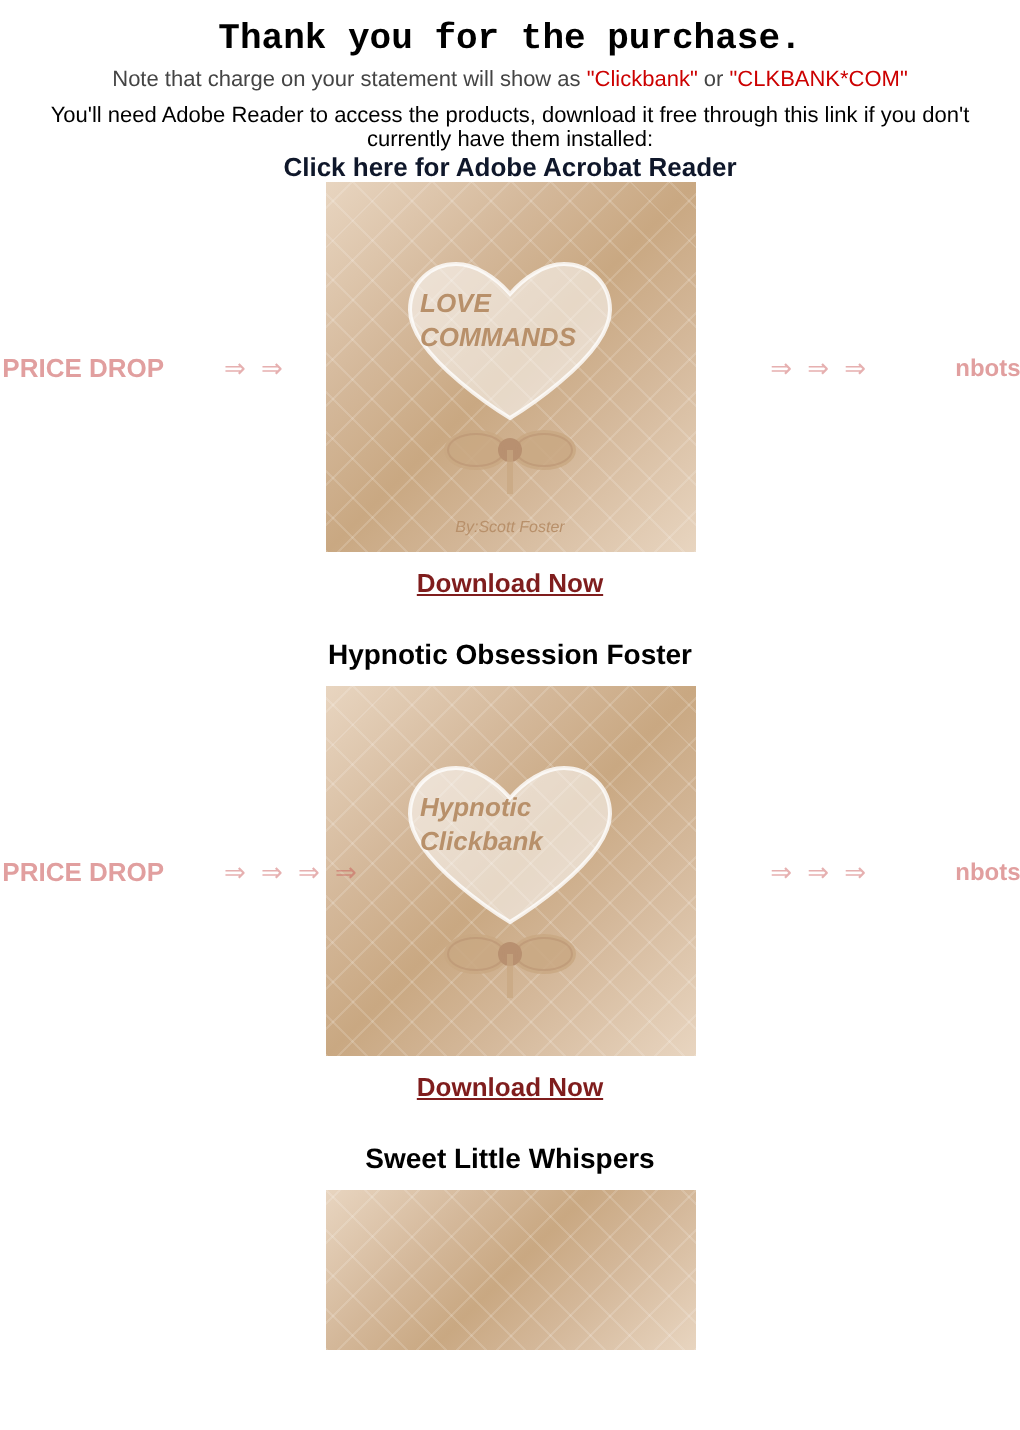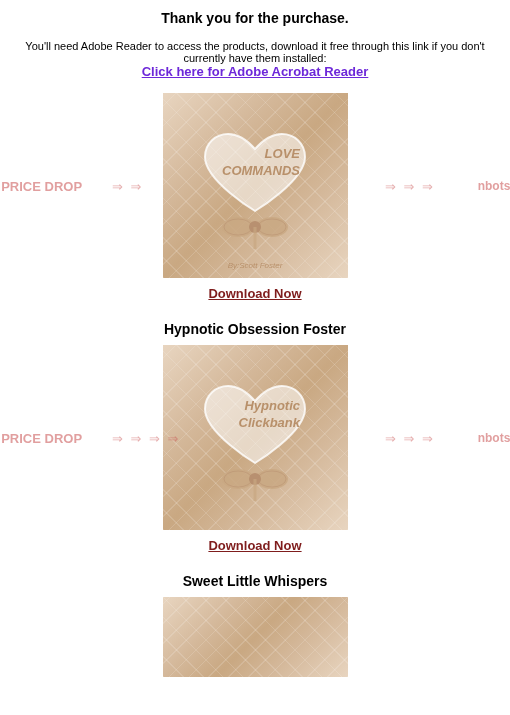--- a/index.html
+++ b/index.html
@@ -11,41 +11,40 @@
       width: 510px;
       min-height: 715px;
       overflow-x: hidden;
     }
     .page-wrapper {
       width: 510px;
       padding: 10px 20px;
       text-align: center;
     }
     .main-title {
-      font-size: 14px;
-      font-weight: bold;
-      margin-bottom: 14px;
+      font-size: 18px;
+      font-weight: bold;
+      margin-bottom: 4px;
+      font-family: Liberation Mono, monospace;
     }
     .charge-note {
       font-size: 11px;
       color: #444;
       margin-bottom: 6px;
     }
     .adobe-note {
       font-size: 11px;
       color: #000;
       margin-bottom: 0;
     }
     .adobe-link {
-      color: #6d28d9;
-      font-size: 13px;
-      font-weight: bold;
-      text-decoration: underline;
+      color: #0f172a;
+      font-size: 13px;
+      font-weight: bold;
       display: block;
-      margin-bottom: 14px;
       cursor: pointer;
     }
     .product-section {
       margin-bottom: 20px;
     }
     .product-title {
       font-size: 14px;
       font-weight: bold;
       margin-bottom: 8px;
     }
@@ -89,21 +88,21 @@
       height: 100%;
     }
     .product-text-overlay {
       position: absolute;
       top: 38%;
       left: 50%;
       transform: translate(-50%, -50%);
       font-size: 13px;
       font-weight: bold;
       color: #b8906a;
-      text-align: right;
+      text-align: left;
       font-style: italic;
       line-height: 1.3;
       width: 90px;
     }
     .bow-shape {
       position: absolute;
       bottom: 28px;
       left: 50%;
       transform: translateX(-50%);
       width: 70px;
@@ -176,20 +175,23 @@
       margin-bottom: 8px;
     }
   </style>
 </head>
 <body>
 
 <div class="page-wrapper">
 
   <h1 class="main-title">Thank you for the purchase.</h1>
 
+  <p class="charge-note">
+    <span>Note that charge on your statement will show as </span><span style="color:#cc0000;">"Clickbank"</span><span> or </span><span style="color:#cc0000;">"CLKBANK*COM"</span>
+  </p>
 
   <p class="adobe-note">You'll need Adobe Reader to access the products, download it free through this link if you don't currently have them installed:</p>
 
   <a class="adobe-link">Click here for Adobe Acrobat Reader</a>
 
   <div class="product-section">
     <div class="image-container">
       <span class="watermark-left">HUGE PRICE DROP</span>
       <div class="product-image-bg">
 

